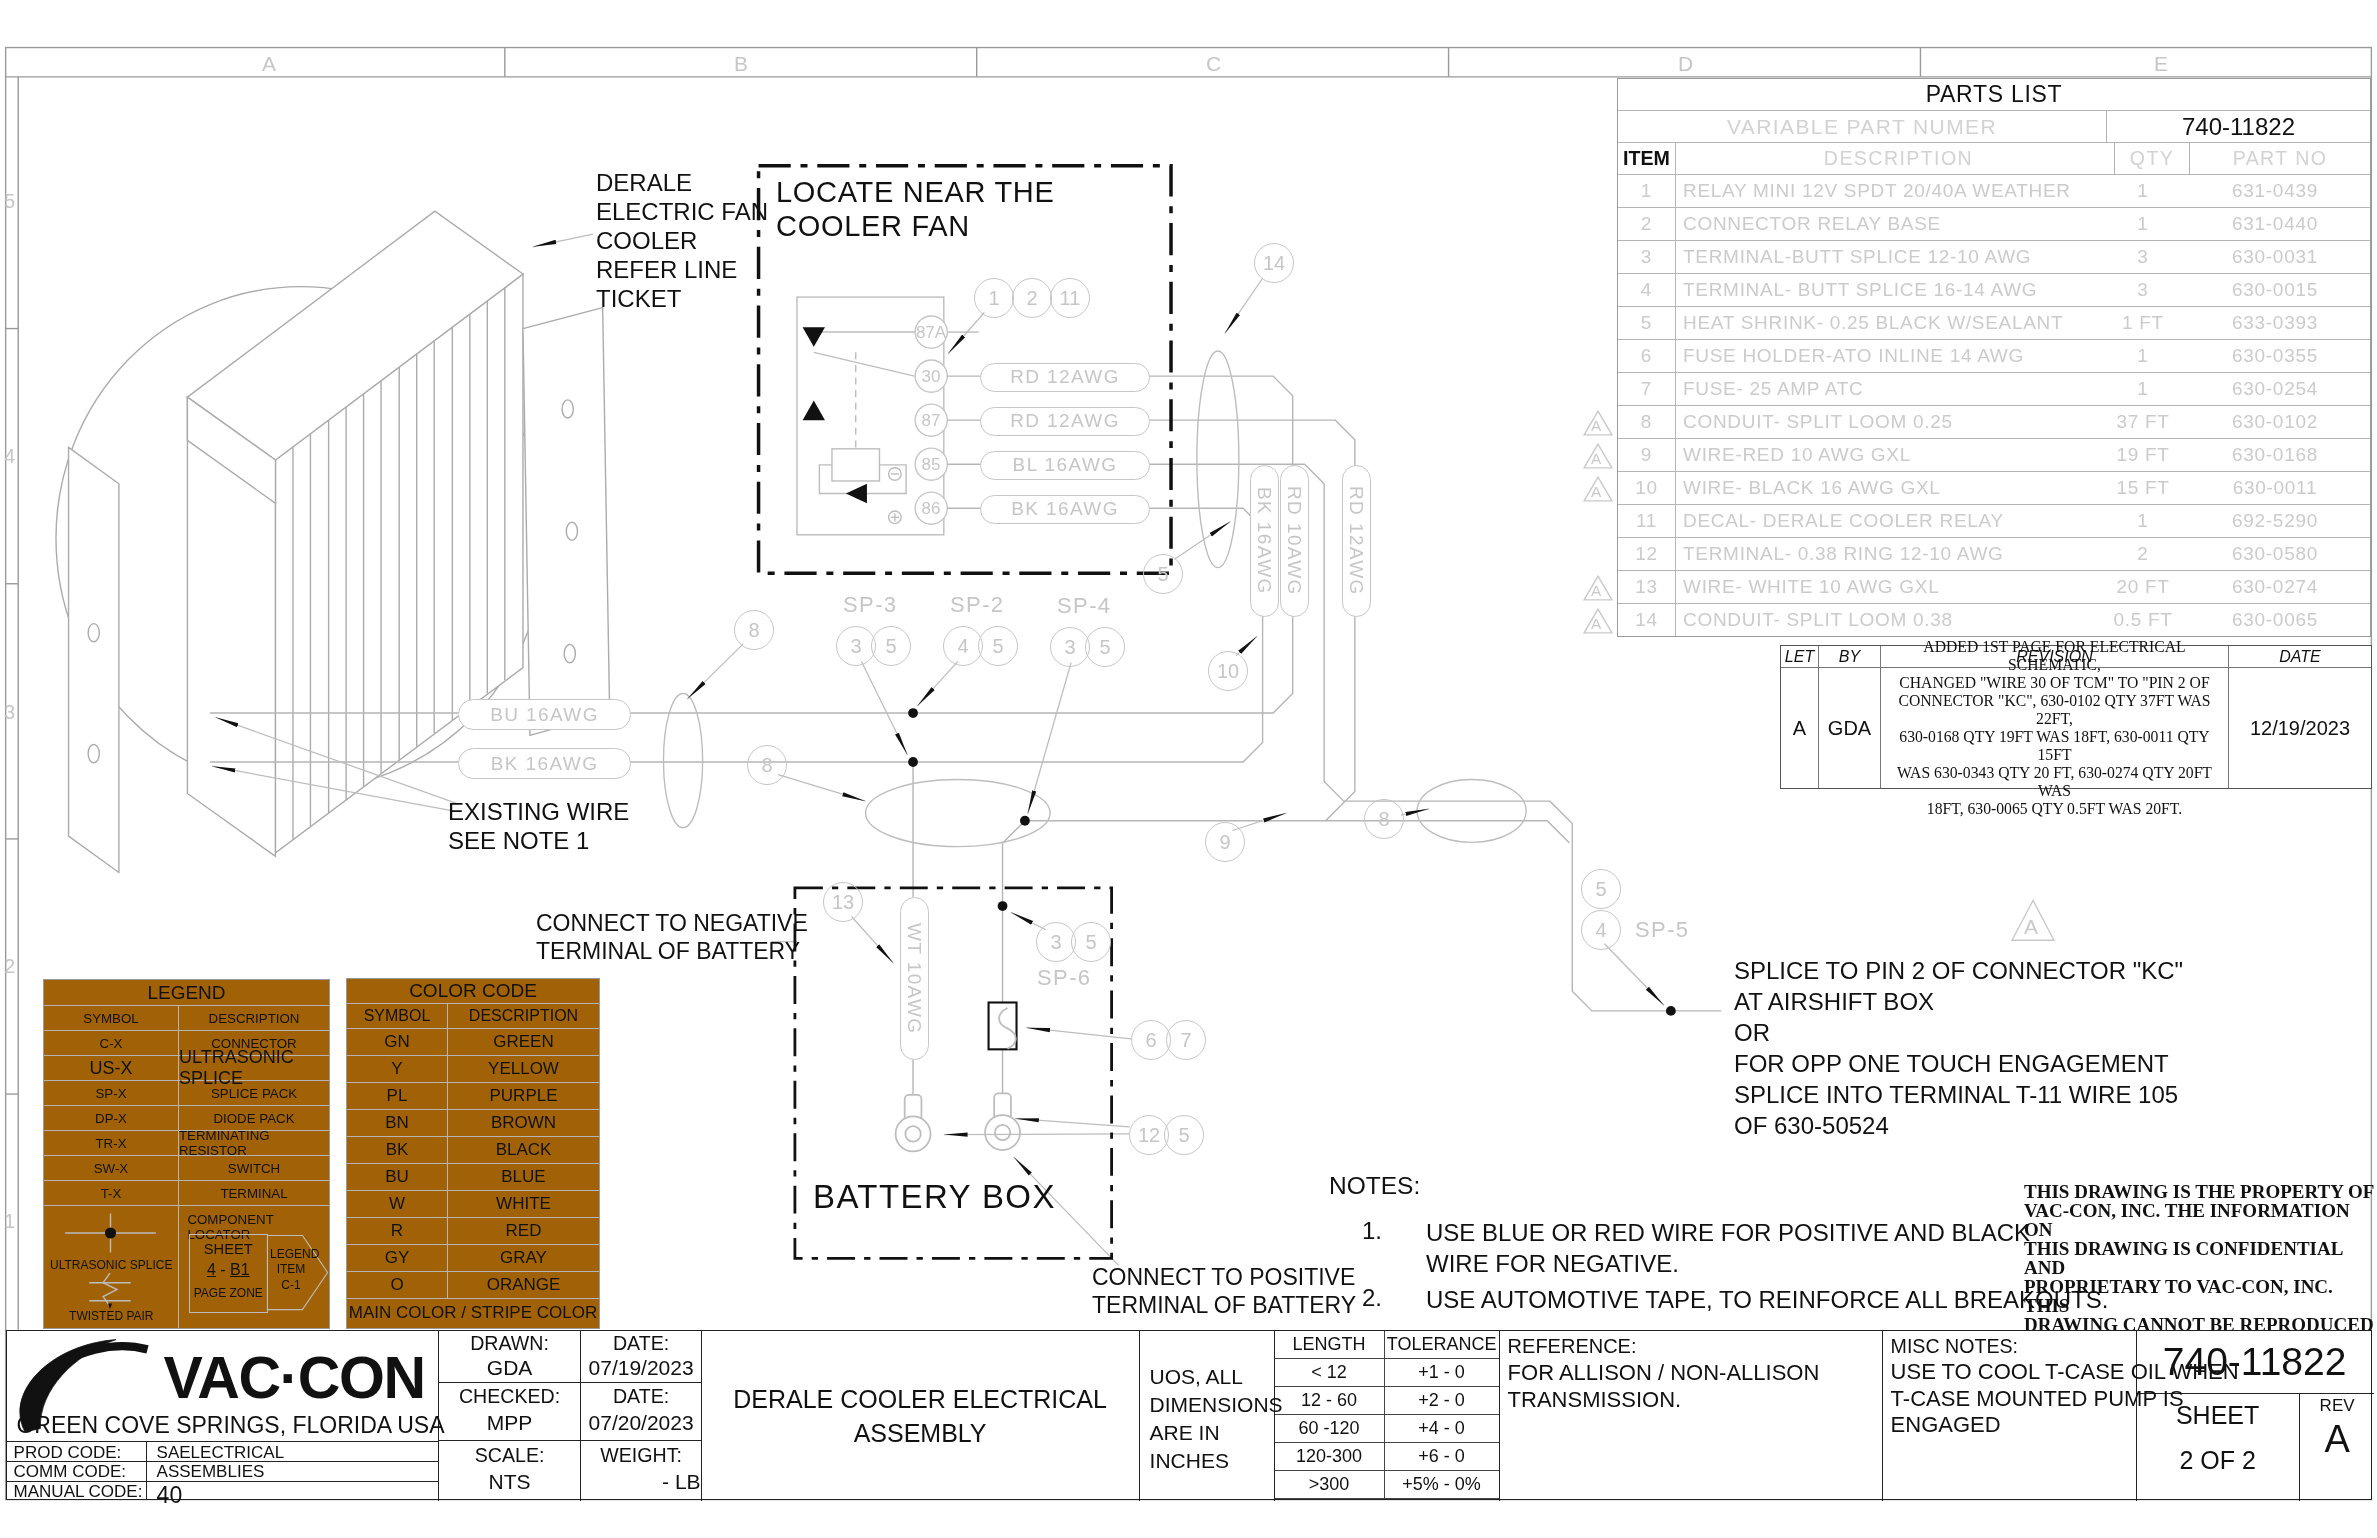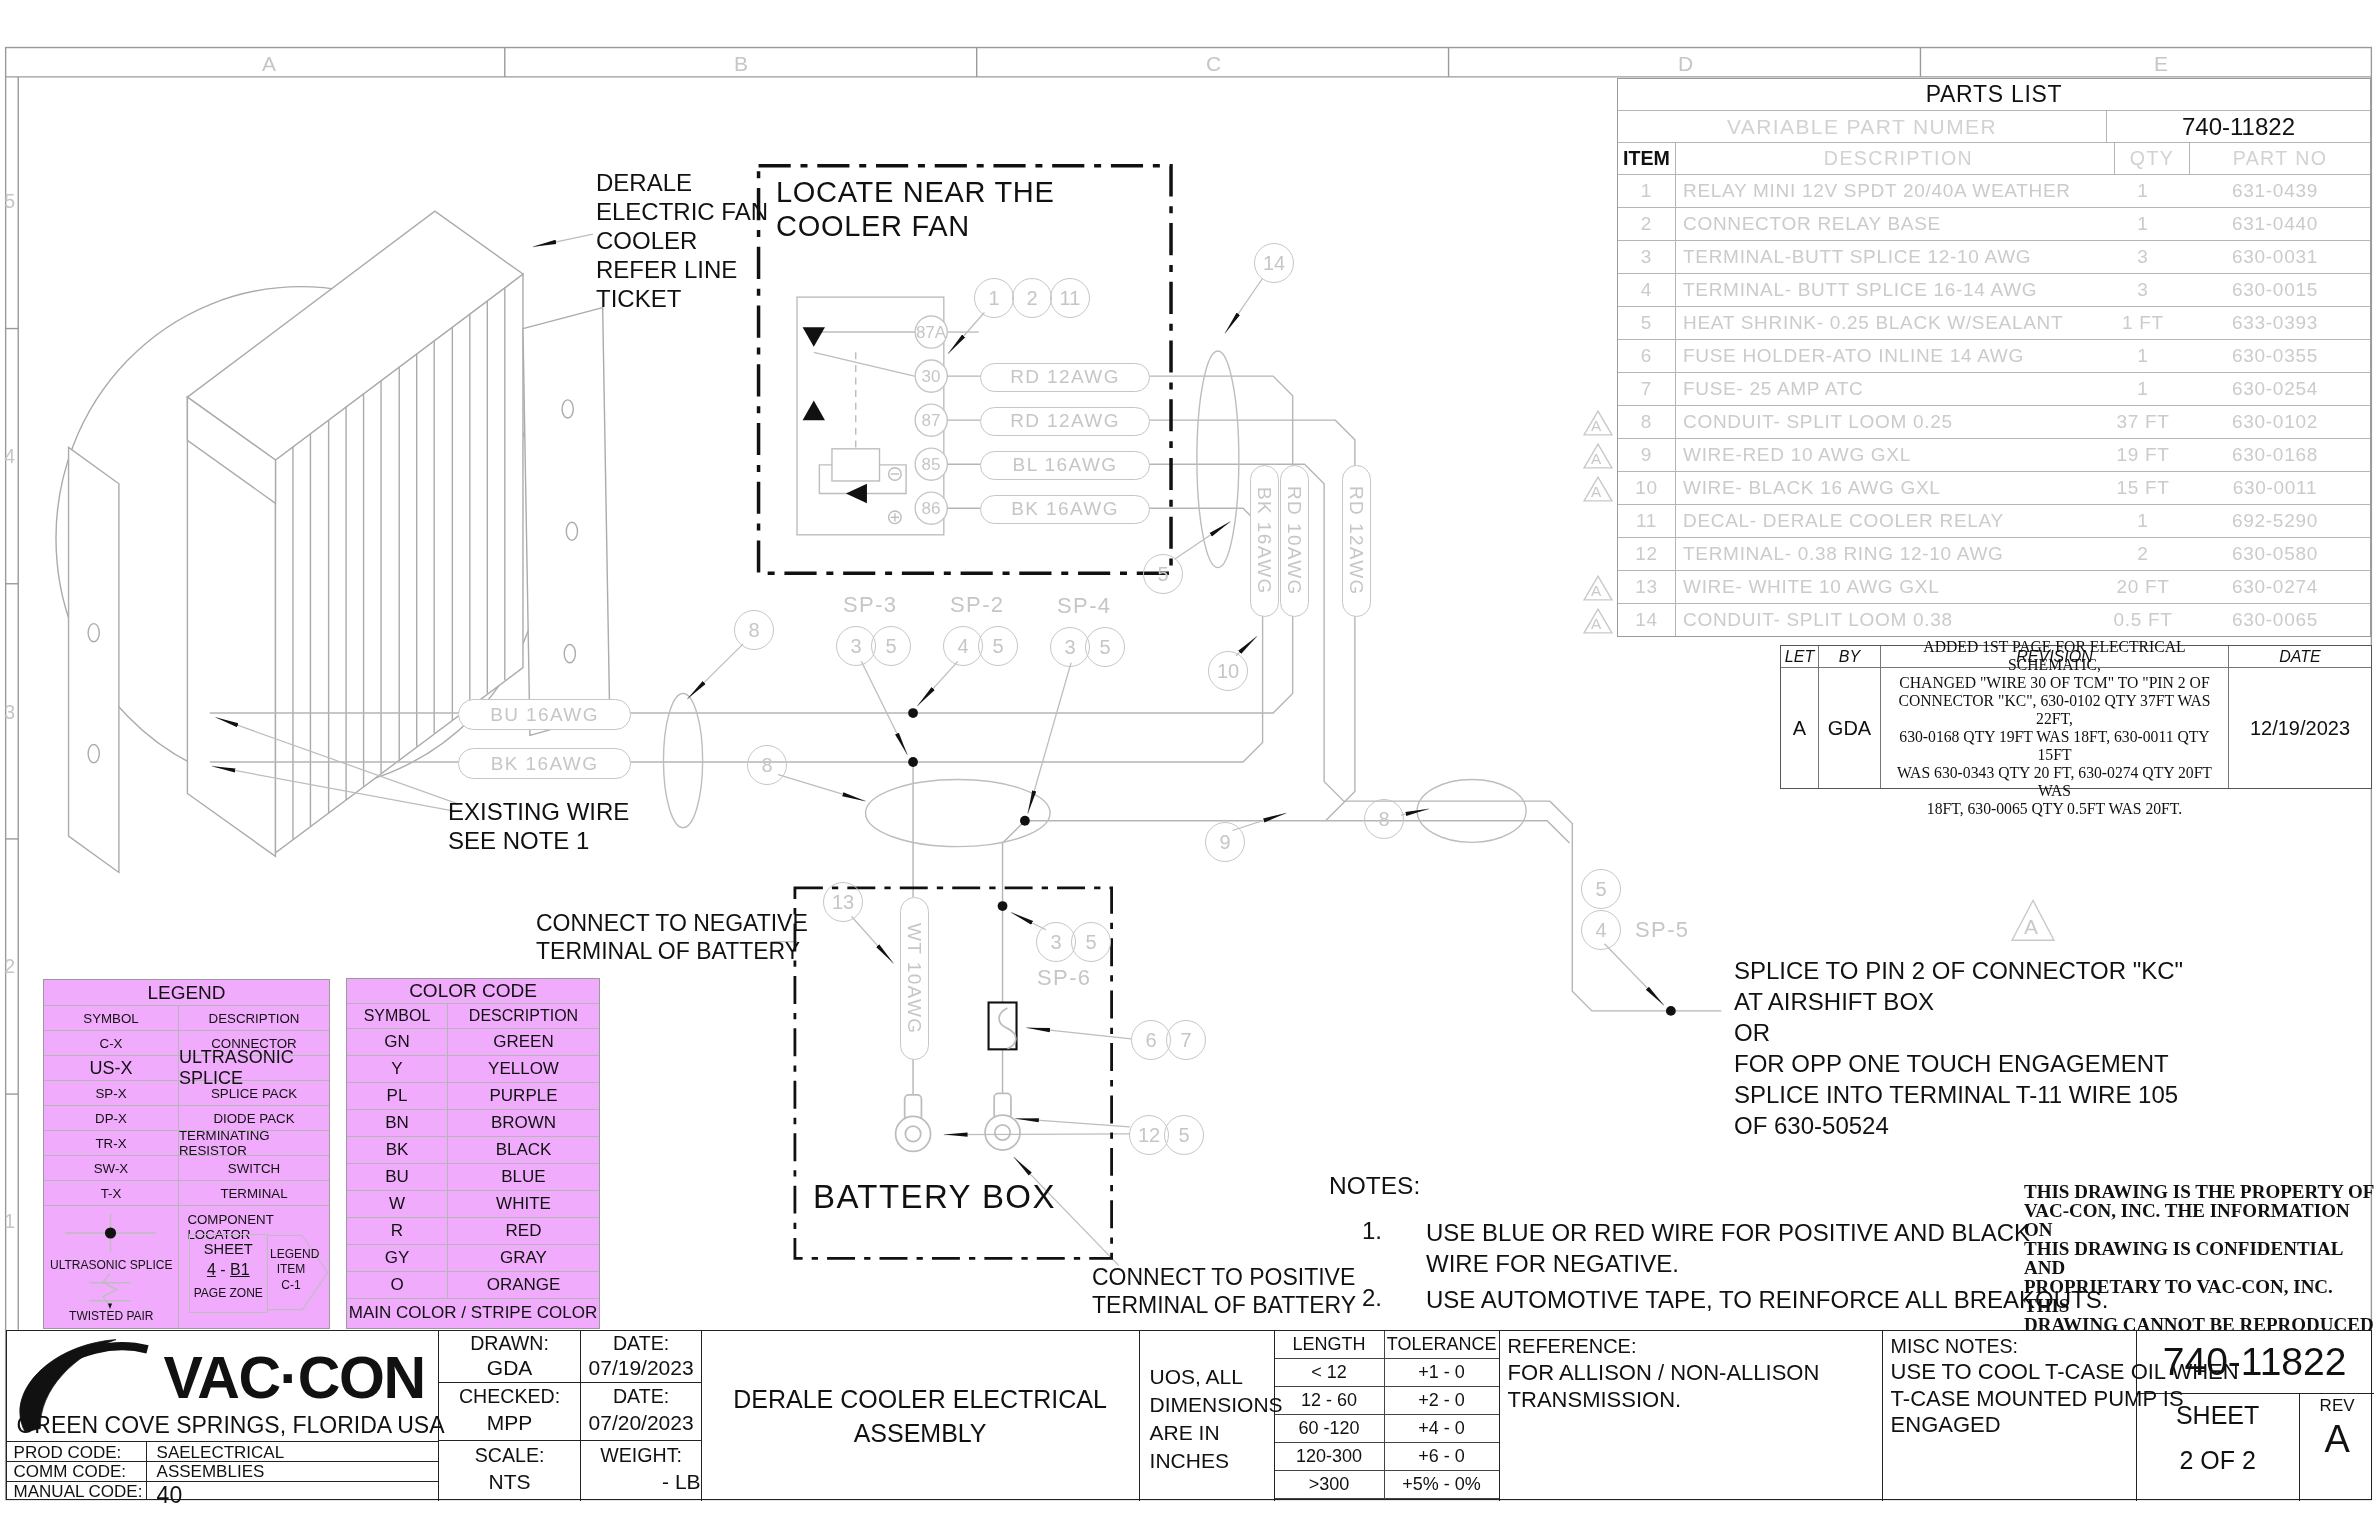--- a/index.html
+++ b/index.html
@@ -18,21 +18,21 @@
   .ptable{position:absolute;left:1617px;top:78px;width:754px;border:1.4px solid #9a9a9a;box-sizing:border-box;background:#fff;}
   .prow{display:flex;height:33px;border-top:0.7px solid #b5b5b5;box-sizing:border-box;position:relative;}
   .prow>div{box-sizing:border-box;border-right:0;display:flex;align-items:center;justify-content:center;}
   .c-item{width:57px;}
   .c-desc{width:431px;justify-content:flex-start !important;padding-left:7px;border-left:0.7px solid #b5b5b5;border-right:0.7px solid #b5b5b5;}
   .c-qty{width:74px;border-right:0.7px solid #b5b5b5;}
   .c-pn{flex:1;}
   .pgray{color:#cbcbcb;font-size:19px;letter-spacing:0.7px;}
   .flagwrap{position:absolute;left:-36px;top:2.8px;width:32px;height:28px;}
   
-  .ltable{position:absolute;border:1.4px solid #9a9a9a;box-sizing:border-box;background:#f0abfc;}
+  .ltable{position:absolute;border:1.4px solid #9a9a9a;box-sizing:border-box;background:#a16207;}
   .lrow{display:flex;border-top:0.7px solid #b5b5b5;box-sizing:border-box;}
   .lrow>div{display:flex;align-items:center;justify-content:center;box-sizing:border-box;}
   
   .tb-line{position:absolute;background:#222;}
   .tb-lbl{font-size:19.6px;}
   .tb-val{font-size:21px;}
   .tcell{position:absolute;display:flex;align-items:center;justify-content:center;text-align:center;}
   
   .rvt{position:absolute;left:1780px;top:645px;width:592px;border:1.4px solid #555;box-sizing:border-box;background:#fff;}
   .rvrow{display:flex;}

